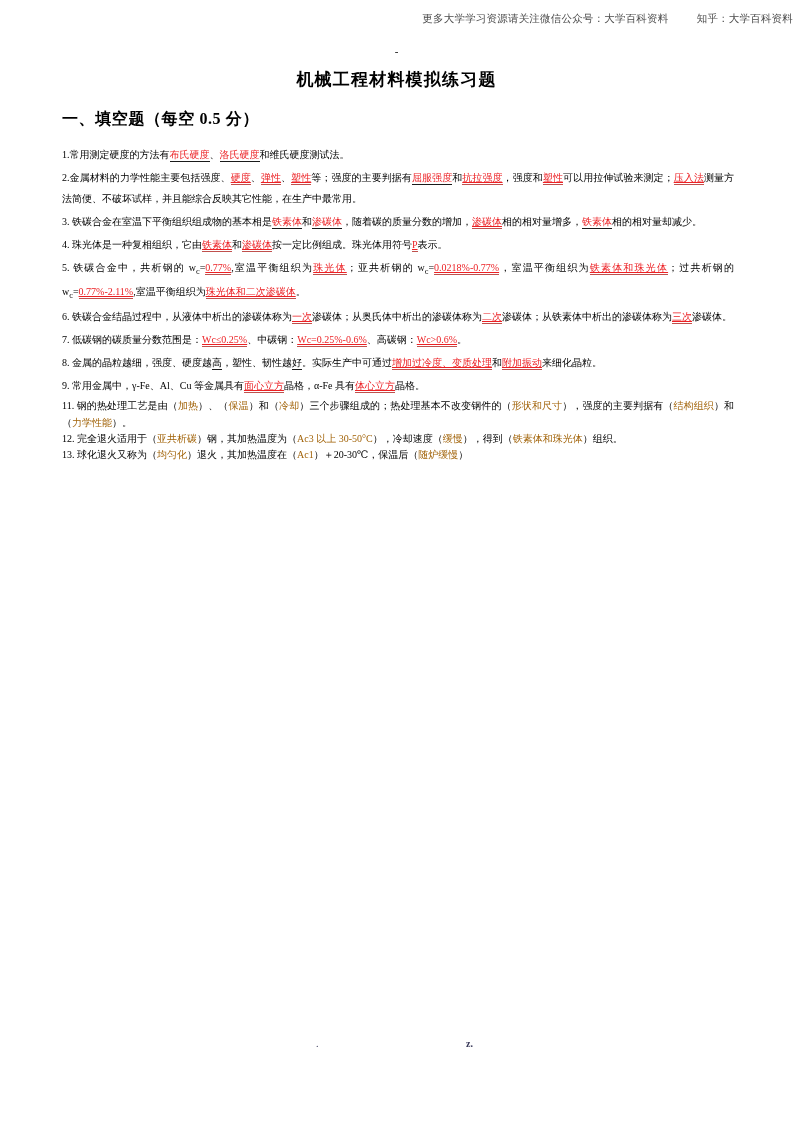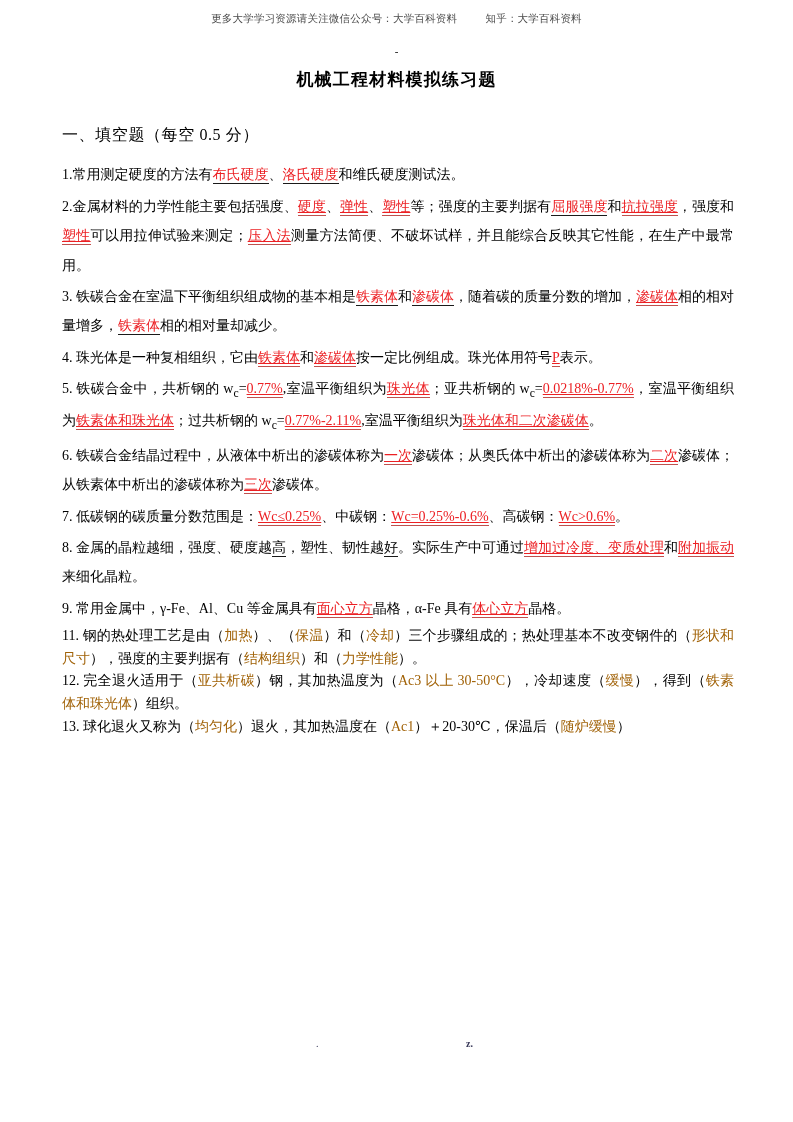--- a/index.html
+++ b/index.html
@@ -23,21 +23,21 @@
     box-sizing: border-box;
     padding: 0;
   }
 
   
   .doc-header {
     position: absolute;
     top: 12px;
     left: 0;
     right: 0;
-    text-align: center;
+    text-align: right;
     font-size: 10.5px;
     color: #4b4b4b;
     letter-spacing: 0.2px;
     white-space: pre;
     font-family: "Liberation Serif", "DejaVu Serif", serif;
   }
 
   
   .title-dash {
     position: absolute;
@@ -64,28 +64,28 @@
   
   .body-block {
     position: absolute;
     top: 108px;
     left: 62px;
     width: 672px;
   }
 
   .section-heading {
     font-size: 16px;
-    font-weight: normal;
+    font-weight: bold;
     letter-spacing: 0.6px;
-    margin: 16px 0 14px 0;
+    margin: 0 0 14px 0;
     line-height: 1.4;
   }
 
   .q {
-    font-size: 14px;
+    font-size: 10px;
     line-height: 2.1;
     margin: 0 0 2px 0;
     text-align: justify;
     text-justify: inter-ideograph;
   }
   
   .q.tight {
     line-height: 1.62;
     margin-bottom: 0;
   }

